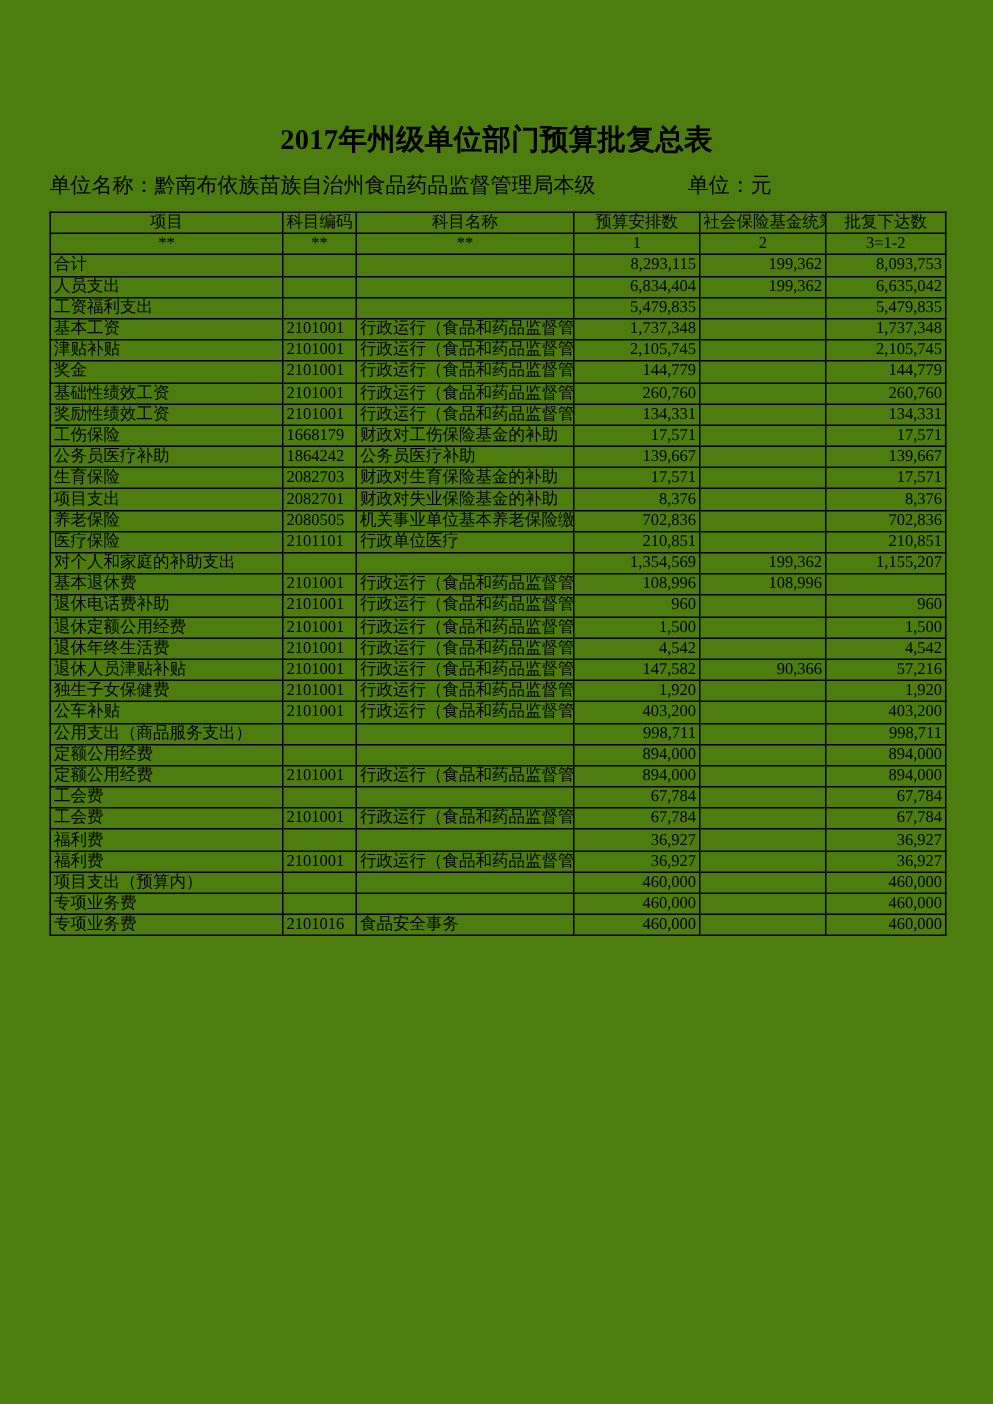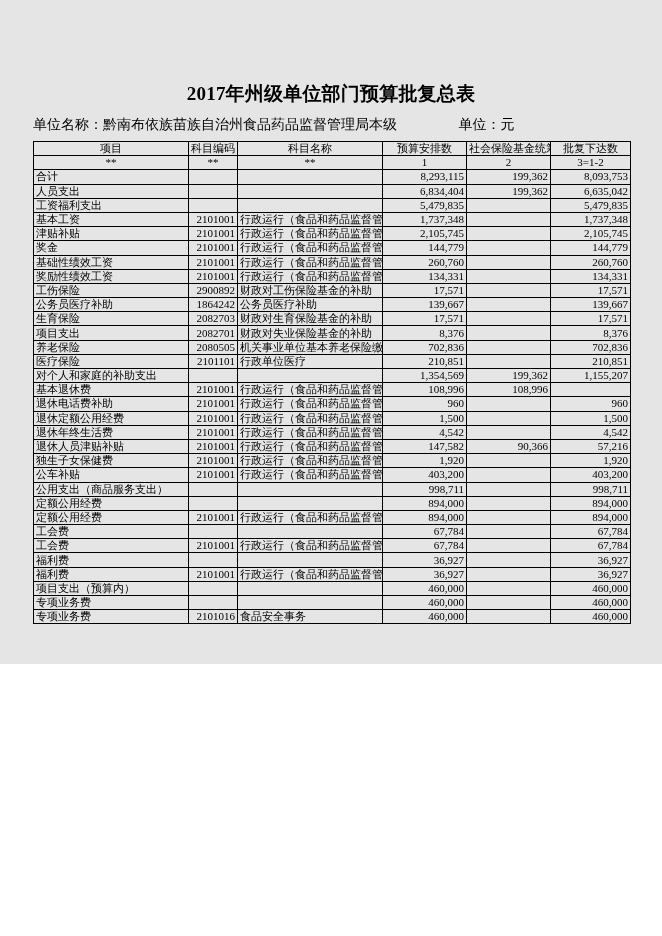--- a/index.html
+++ b/index.html
@@ -10,22 +10,22 @@
   body {
     width: 662px;
     height: 936px;
     font-family: "Liberation Serif", "DejaVu Serif", serif;
     color: #000000;
     overflow: hidden;
   }
   .page {
     position: relative;
     width: 662px;
-    height: 664px;
-    background: #e5e5e5;
+    height: 936px;
+    background: #4d7c0f;
   }
   .doc-title {
     position: absolute;
     left: 0;
     top: 83px;
     width: 662px;
     text-align: center;
     font-size: 19px;
     font-weight: bold;
     letter-spacing: 0.2px;
@@ -77,21 +77,21 @@
   col.c-v2      { width: 84px; }
   col.c-v3      { width: 80px; }
 
   .hdr-cell {
     text-align: center;
   }
   .subhdr-cell {
     text-align: center;
   }
   .cell-item { text-align: left; }
-  .cell-code { text-align: right; }
+  .cell-code { text-align: left; }
   .cell-name { text-align: left; }
   .cell-num  { text-align: right; padding-right: 4px; }
 
   .lv0 { padding-left: 2px; }
   .lv1 { padding-left: 12px; }
   .lv2 { padding-left: 24px; }
 </style>
 </head>
 <body>
 
@@ -191,21 +191,21 @@
         <tr>
           <td class="cell-item lv2">奖励性绩效工资</td>
           <td class="cell-code">2101001</td>
           <td class="cell-name">行政运行（食品和药品监督管理）</td>
           <td class="cell-num">134,331</td>
           <td class="cell-num"></td>
           <td class="cell-num">134,331</td>
         </tr>
         <tr>
           <td class="cell-item lv2">工伤保险</td>
-          <td class="cell-code">2900892</td>
+          <td class="cell-code">1668179</td>
           <td class="cell-name">财政对工伤保险基金的补助</td>
           <td class="cell-num">17,571</td>
           <td class="cell-num"></td>
           <td class="cell-num">17,571</td>
         </tr>
         <tr>
           <td class="cell-item lv2">公务员医疗补助</td>
           <td class="cell-code">1864242</td>
           <td class="cell-name">公务员医疗补助</td>
           <td class="cell-num">139,667</td>

